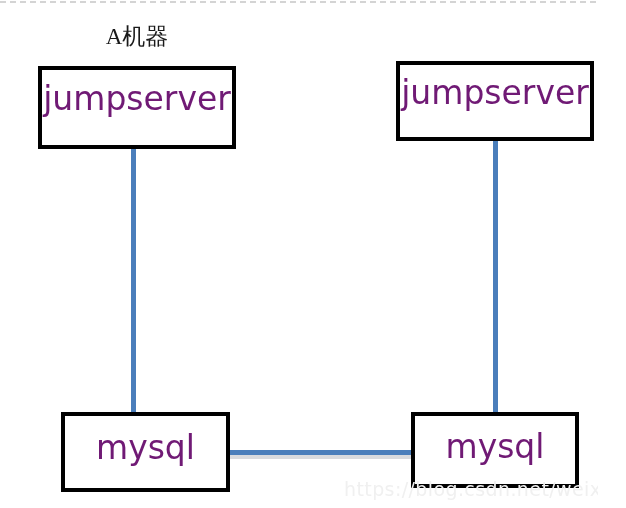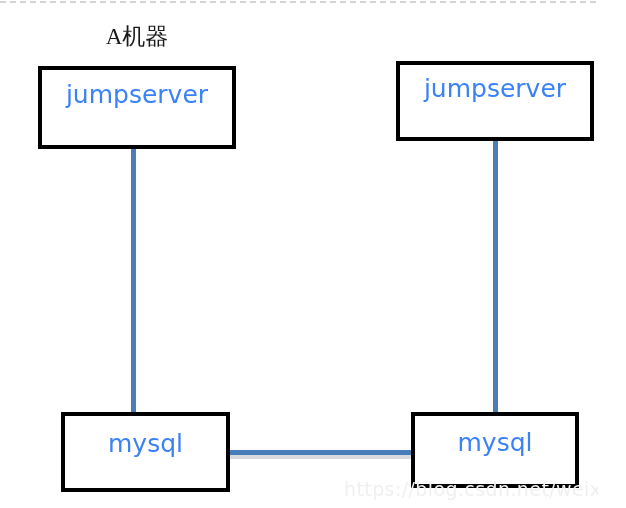--- a/index.html
+++ b/index.html
@@ -39,22 +39,22 @@
     position: absolute;
     box-sizing: border-box;
     background: #ffffff;
     border: 4px solid #000000;
     display: flex;
     align-items: flex-start;
     justify-content: center;
   }
   .node-label {
     font-family: "DejaVu Sans", "Liberation Sans", sans-serif;
-    font-size: 25px;
-    color: #3b82f6;
+    font-size: 33px;
+    color: #701a75;
     line-height: 1.1;
     white-space: nowrap;
   }
   .conn-v {
     position: absolute;
     width: 5px;
     background: #4a7ebb;
   }
   .conn-h {
     position: absolute;

